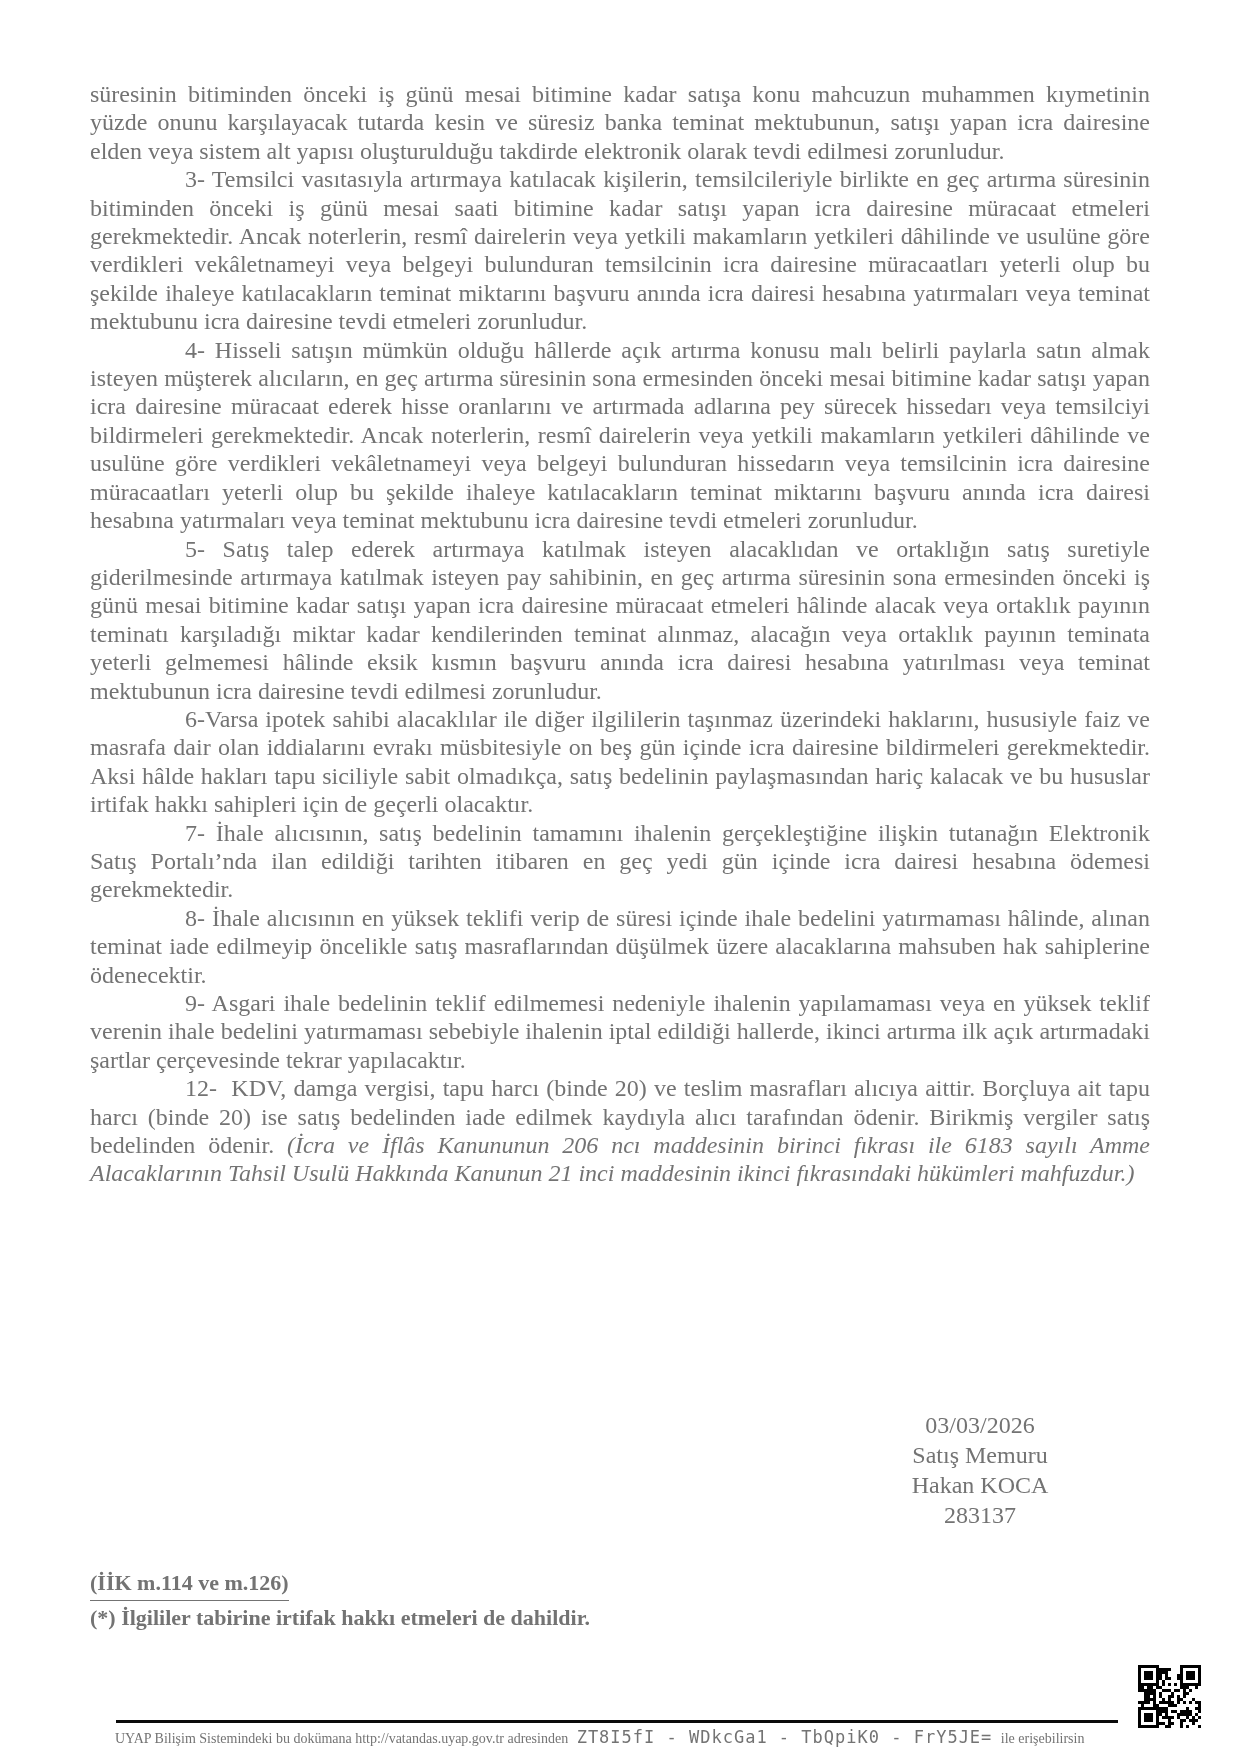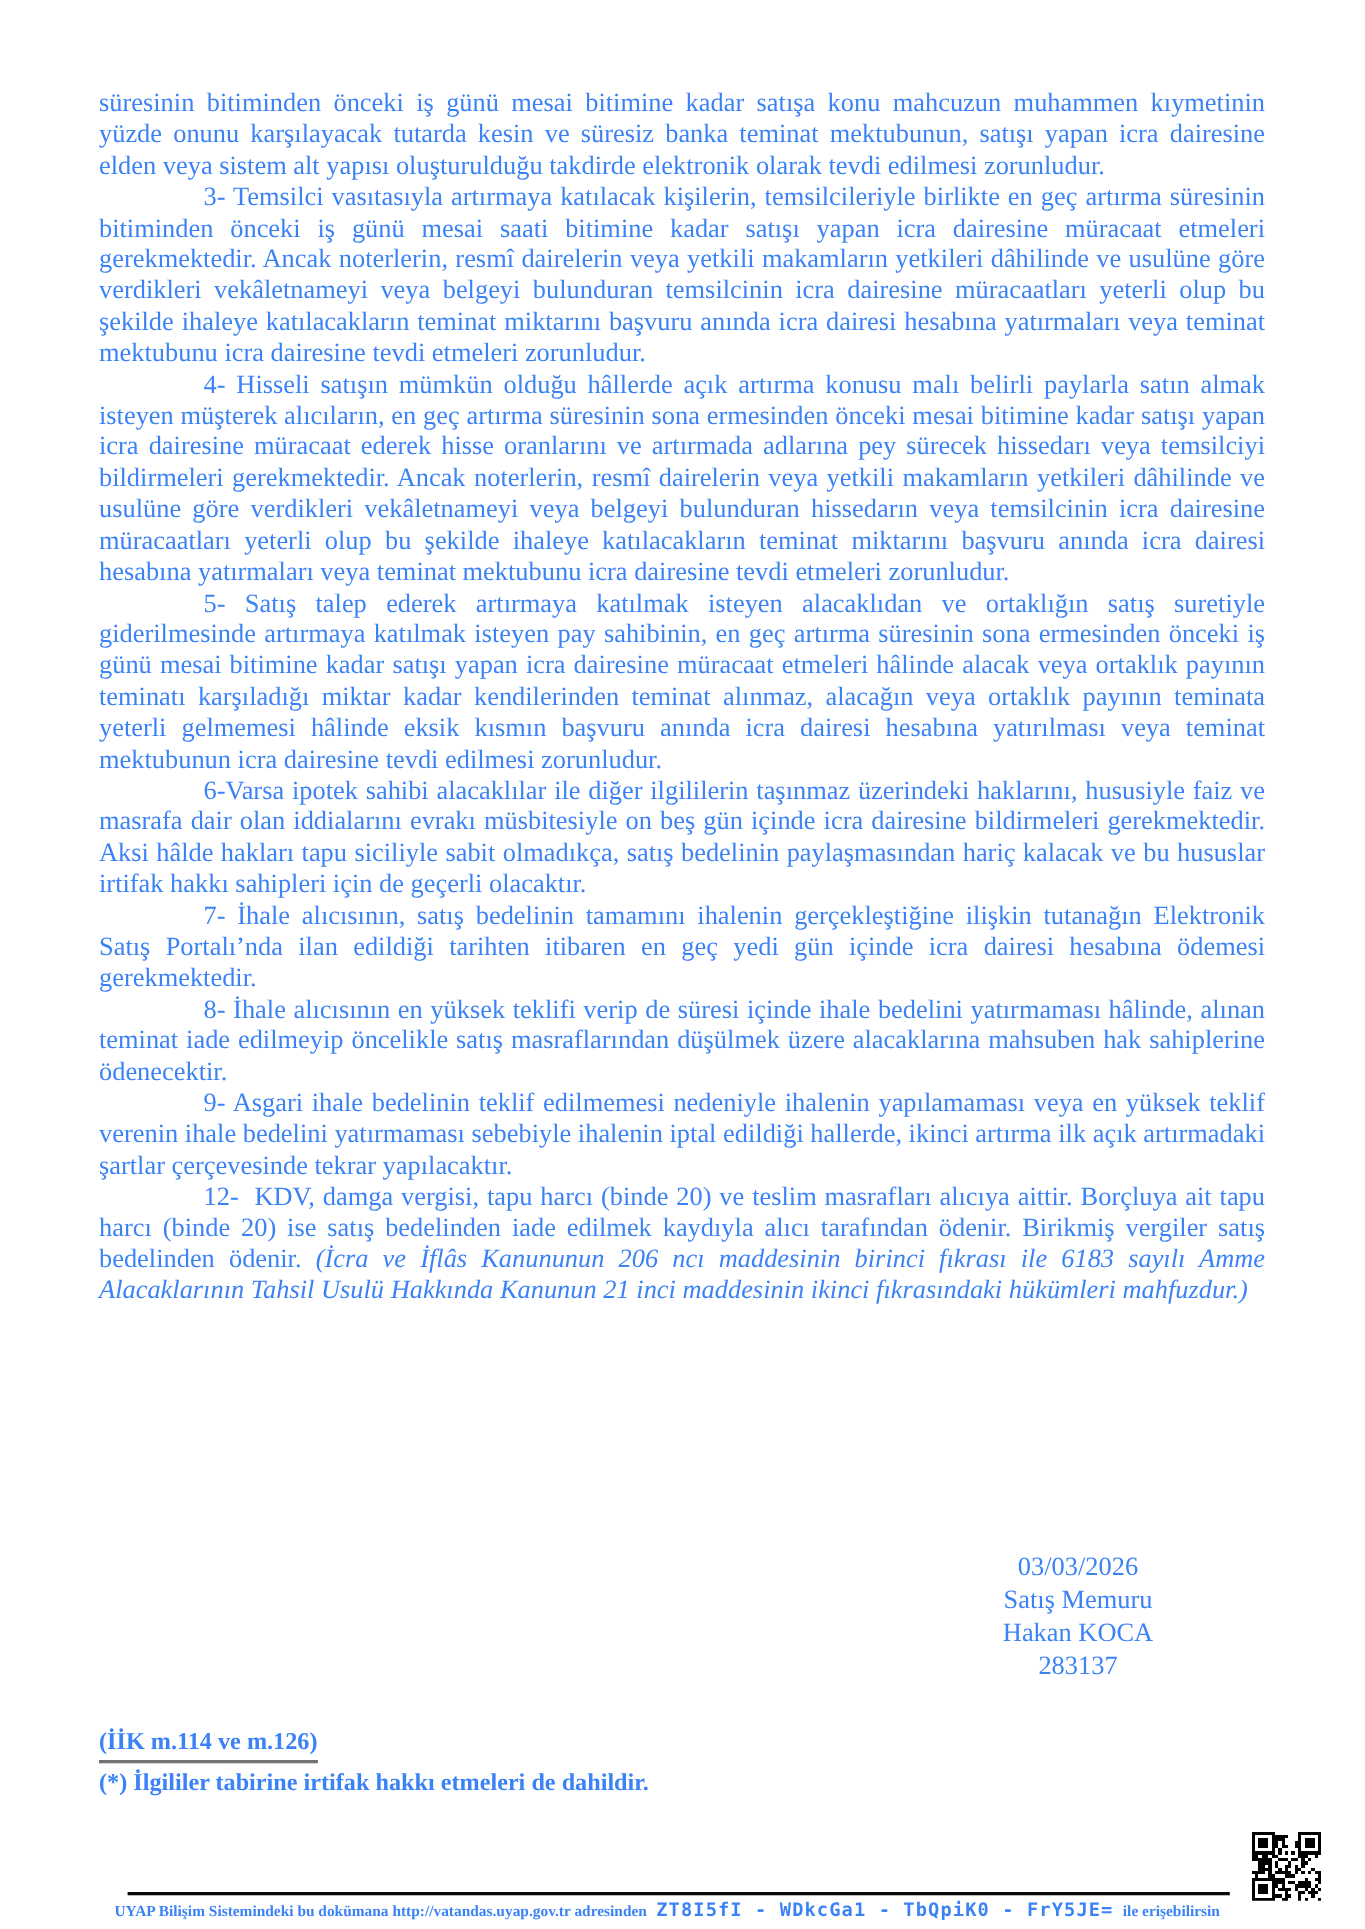--- a/index.html
+++ b/index.html
@@ -2,51 +2,51 @@
 <html><head>
 <meta charset="utf-8">
 <style>
   html,body{margin:0;padding:0;background:#e8e8e8;}
   .page{
     position:relative;
     width:1241px;height:1754px;
     background:#ffffff;
     overflow:hidden;
     font-family:"Liberation Serif","DejaVu Serif",serif;
-    color:#3b82f6;
+    color:#737373;
   }
   .content{
     position:absolute;left:90px;top:80px;width:1060px;
     font-size:24px;line-height:28.4px;
     text-align:justify;
   }
   .content p{margin:0;text-indent:95px;}
   .content p.cont{text-indent:0;}
   .content .law-italic{font-style:italic;}
   .signature{
     position:absolute;left:820px;top:1370px;width:320px;
     font-size:24px;line-height:30px;text-align:center;margin-top:40px;
   }
   .notes{
     position:absolute;left:90px;top:1566px;width:900px;
     font-size:22px;line-height:33px;font-weight:bold;
   }
   .notes .underlined{
     display:inline-block;
-    border-bottom:3px solid #737373;
+    border-bottom:1px solid #737373;
     padding-bottom:1px;
   }
   .qr{position:absolute;left:1138px;top:1665px;}
   .footer-rule{
     position:absolute;left:116px;top:1720px;width:1002px;height:3px;
     background:#0a0a0a;
   }
   .footer{
-    position:absolute;left:104px;top:1727px;width:1120px;
-    white-space:nowrap;font-size:14px;font-weight:bold;
+    position:absolute;left:115px;top:1727px;width:1120px;
+    white-space:nowrap;font-size:14px;
   }
   .footer .f-mono{
     font-family:"DejaVu Sans Mono","Liberation Mono",monospace;
     font-size:17px;letter-spacing:1px;margin:0 5px;
   }
 </style>
 </head>
 <body>
 
 <div class="page">

